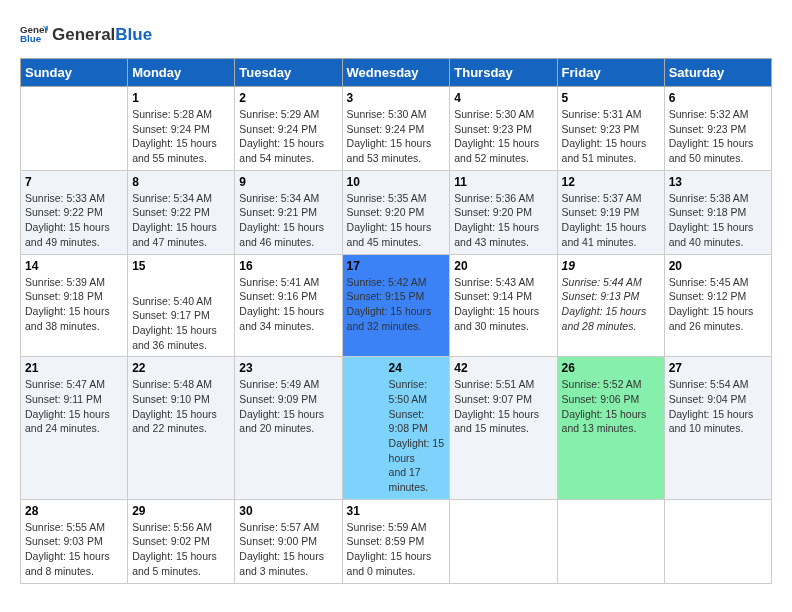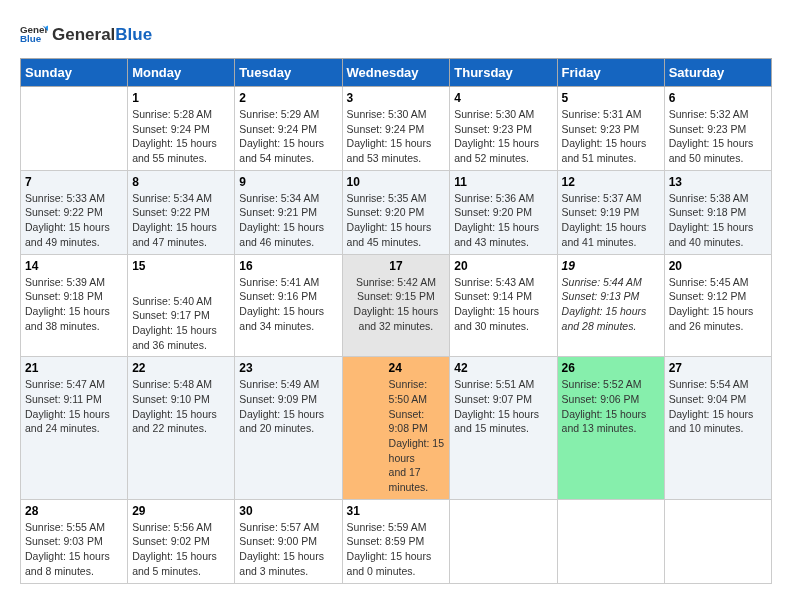--- a/index.html
+++ b/index.html
@@ -229,21 +229,21 @@
 Daylight: 15 hours
 and 36 minutes.</div>
         </td>
         <td style="background-color: rgb(255, 255, 255);">
           <span class="day-number">16</span>
           <div class="day-content" style="white-space: pre-line;">Sunrise: 5:41 AM
 Sunset: 9:16 PM
 Daylight: 15 hours
 and 34 minutes.</div>
         </td>
-        <td style="background-color: #e5e5e5; text-align: center;">
+        <td style="background-color: #3b82f6;">
           <span class="day-number">17</span>
           <div class="day-content" style="white-space: pre-line;">Sunrise: 5:42 AM
 Sunset: 9:15 PM
 Daylight: 15 hours
 and 32 minutes.</div>
         </td>
         <td style="background-color: rgb(255, 255, 255);">
           <span class="day-number">20</span>
           <div class="day-content" style="white-space: pre-line;">Sunrise: 5:43 AM
 Sunset: 9:14 PM
@@ -280,21 +280,21 @@
 Daylight: 15 hours
 and 22 minutes.</div>
         </td>
         <td style="background-color: rgb(240, 244, 248);">
           <span class="day-number">23</span>
           <div class="day-content" style="white-space: pre-line;">Sunrise: 5:49 AM
 Sunset: 9:09 PM
 Daylight: 15 hours
 and 20 minutes.</div>
         </td>
-        <td style="background-color: #fdba74; padding-left: 46px;">
+        <td style="background-color: #7dd3fc; padding-left: 46px;">
           <span class="day-number">24</span>
           <div class="day-content" style="white-space: pre-line;">Sunrise: 5:50 AM
 Sunset: 9:08 PM
 Daylight: 15 hours
 and 17 minutes.</div>
         </td>
         <td style="background-color: rgb(240, 244, 248);">
           <span class="day-number">42</span>
           <div class="day-content" style="white-space: pre-line;">Sunrise: 5:51 AM
 Sunset: 9:07 PM

